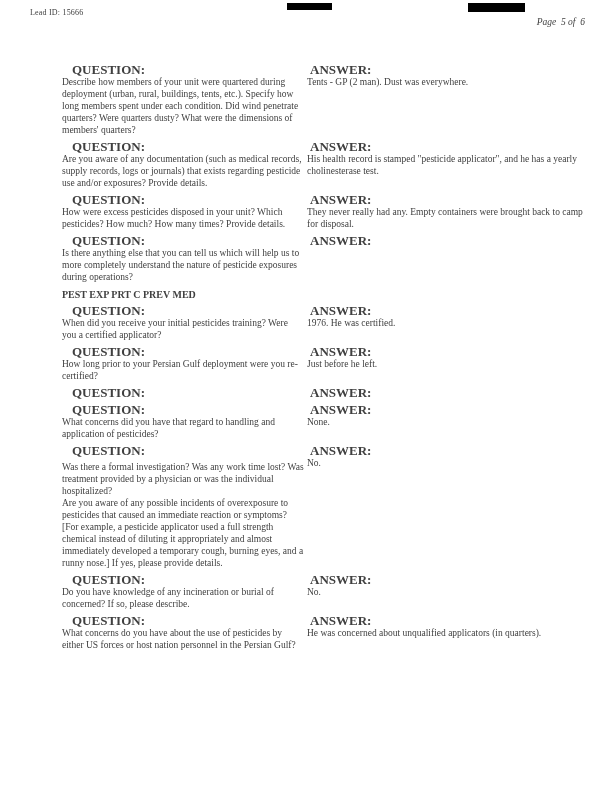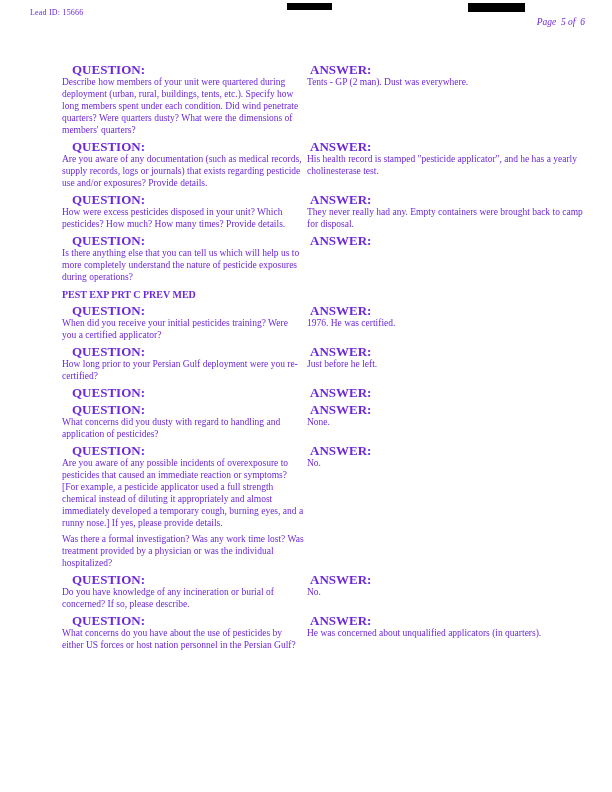--- a/index.html
+++ b/index.html
@@ -6,21 +6,21 @@
     margin: 0;
     padding: 0;
     background: #ffffff;
   }
   .sheet {
     position: relative;
     width: 612px;
     height: 792px;
     background: #ffffff;
     font-family: "Liberation Serif", serif;
-    color: #6d28d9;
+    color: #404040;
     overflow: hidden;
     box-sizing: border-box;
     outline: 1px solid #e0e0e0;
   }
   .lead-id {
     position: absolute;
     left: 30px;
     top: 8px;
     font-size: 8px;
     letter-spacing: 0.2px;
@@ -163,33 +163,33 @@
       </div>
       <div class="acol">
         <div class="alabel">ANSWER:</div>
         <div class="atext"></div>
       </div>
     </div>
 
     <div class="qa">
       <div class="qcol">
         <div class="qlabel">QUESTION:</div>
-        <div class="qtext">What concerns did you dusty with regard to handling and application of pesticides?</div>
+        <div class="qtext">What concerns did you have that regard to handling and application of pesticides?</div>
       </div>
       <div class="acol">
         <div class="alabel">ANSWER:</div>
         <div class="atext">None.</div>
       </div>
     </div>
 
     <div class="qa">
       <div class="qcol">
         <div class="qlabel">QUESTION:</div>
+        <div class="qtext followup">Was there a formal investigation?  Was any work  time lost?  Was treatment provided by a physician or was the individual hospitalized?</div>
         <div class="qtext">Are you aware of any possible incidents of overexposure to pesticides that caused an immediate reaction or symptoms?  [For example, a pesticide applicator used a full strength chemical instead of diluting it appropriately and almost immediately developed a temporary cough, burning eyes, and a runny nose.]  If yes, please provide details.</div>
-        <div class="qtext followup">Was there a formal investigation?  Was any work  time lost?  Was treatment provided by a physician or was the individual hospitalized?</div>
       </div>
       <div class="acol">
         <div class="alabel">ANSWER:</div>
         <div class="atext">No.</div>
       </div>
     </div>
 
     <div class="qa">
       <div class="qcol">
         <div class="qlabel">QUESTION:</div>

